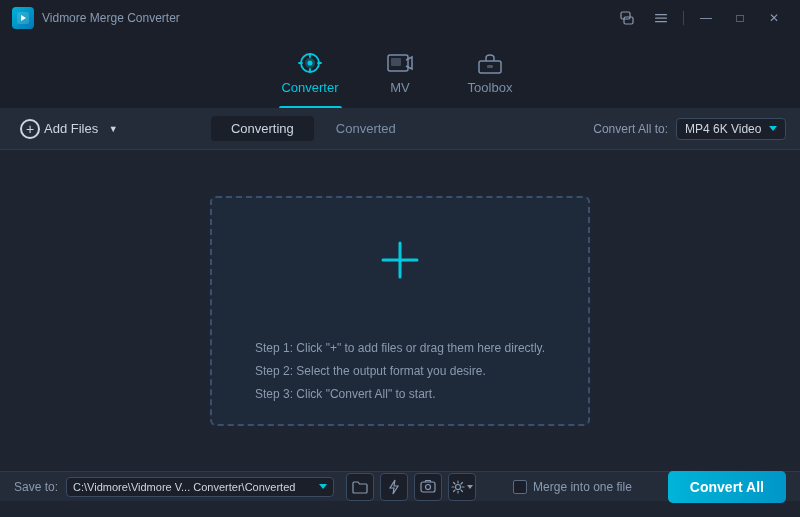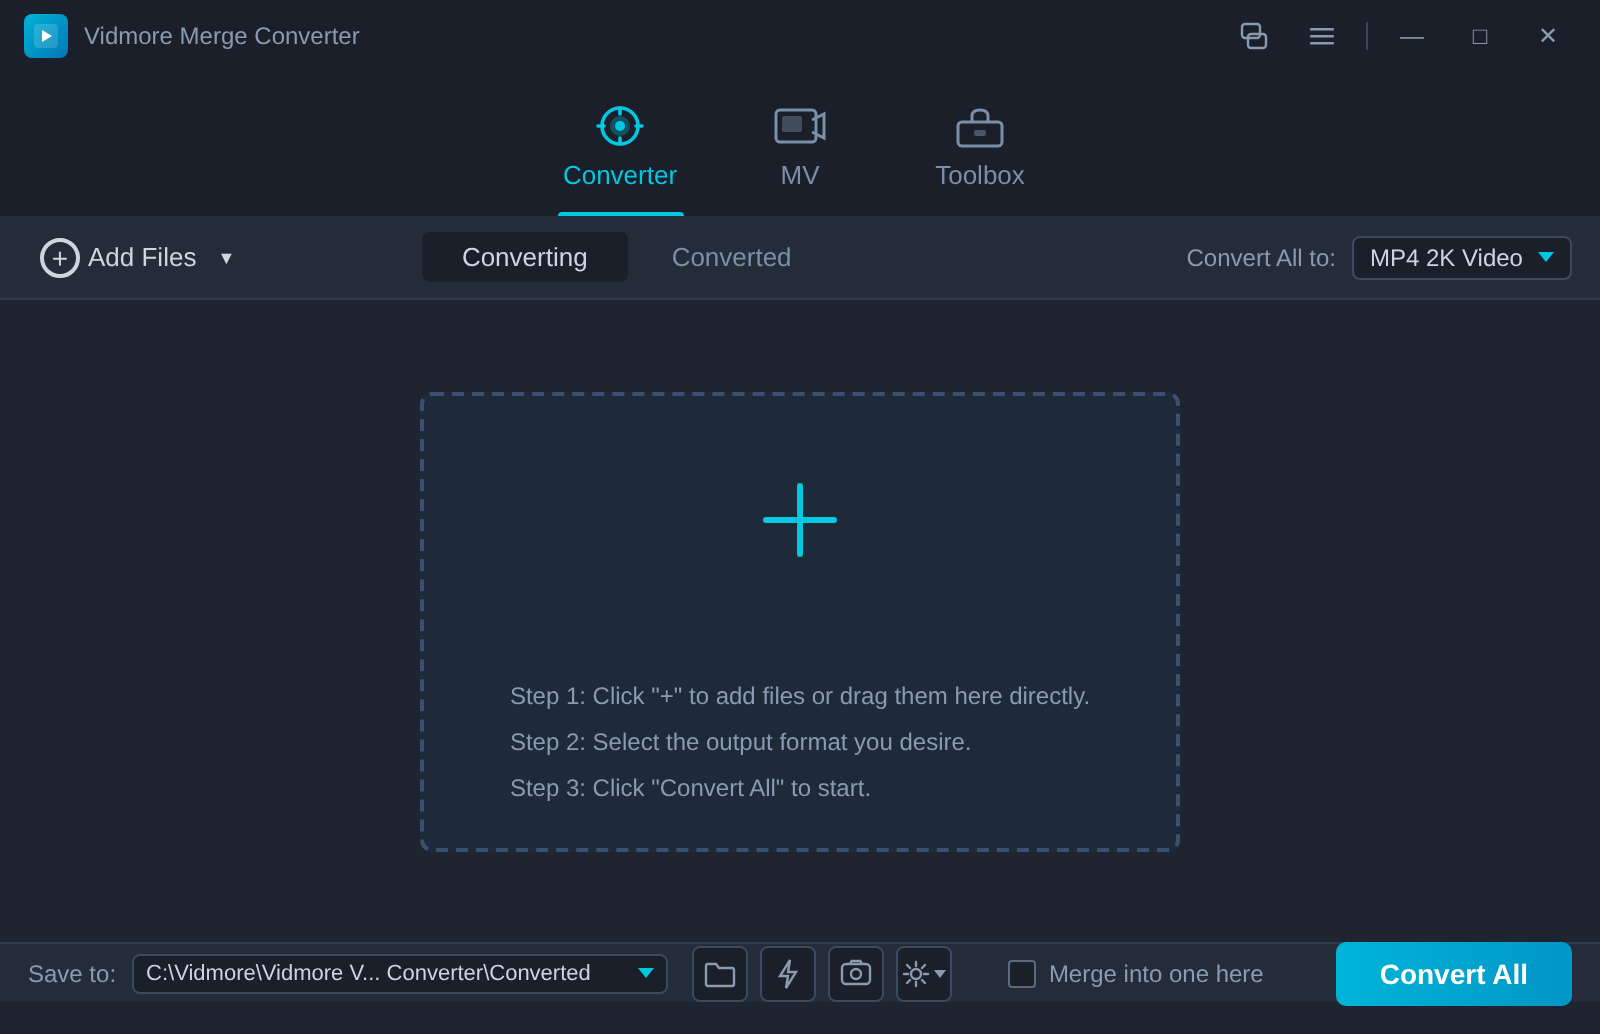--- a/index.html
+++ b/index.html
@@ -437,21 +437,21 @@
   <div id="add-files-dropdown">▼</div>
 
   <div id="converting-tabs">
     <div class="conv-tab active">Converting</div>
     <div class="conv-tab">Converted</div>
   </div>
 
   <div id="convert-all-to">
     <span>Convert All to:</span>
     <div id="convert-all-format">
-      <span>MP4 2K Video</span>
+      <span>MP4 6K Video</span>
       <div id="format-dropdown-arrow"></div>
     </div>
   </div>
 </div>
 
 <div id="main-content">
   <div id="drop-zone">
     <div id="plus-icon-area">
       <div id="plus-cross">
         <svg width="50" height="50" viewBox="0 0 50 50" fill="none">
@@ -501,17 +501,17 @@
       <svg width="14" height="14" viewBox="0 0 14 14" fill="none">
         <circle cx="7" cy="7" r="2.5" stroke="#8a9ab0" stroke-width="1.2" fill="none"></circle>
         <path d="M7 1 L7 3 M7 11 L7 13 M1 7 L3 7 M11 7 L13 7 M2.5 2.5 L4 4 M10 10 L11.5 11.5 M11.5 2.5 L10 4 M4 10 L2.5 11.5" stroke="#8a9ab0" stroke-width="1.2" stroke-linecap="round"></path>
       </svg>
       <div class="gear-arrow"></div>
     </div>
   </div>
 
   <div id="merge-checkbox-area">
     <div id="merge-checkbox"></div>
-    <span>Merge into one here</span>
+    <span>Merge into one file</span>
   </div>
 
   <button id="convert-all-btn">Convert All</button>
 </div>
 
 </body></html>

